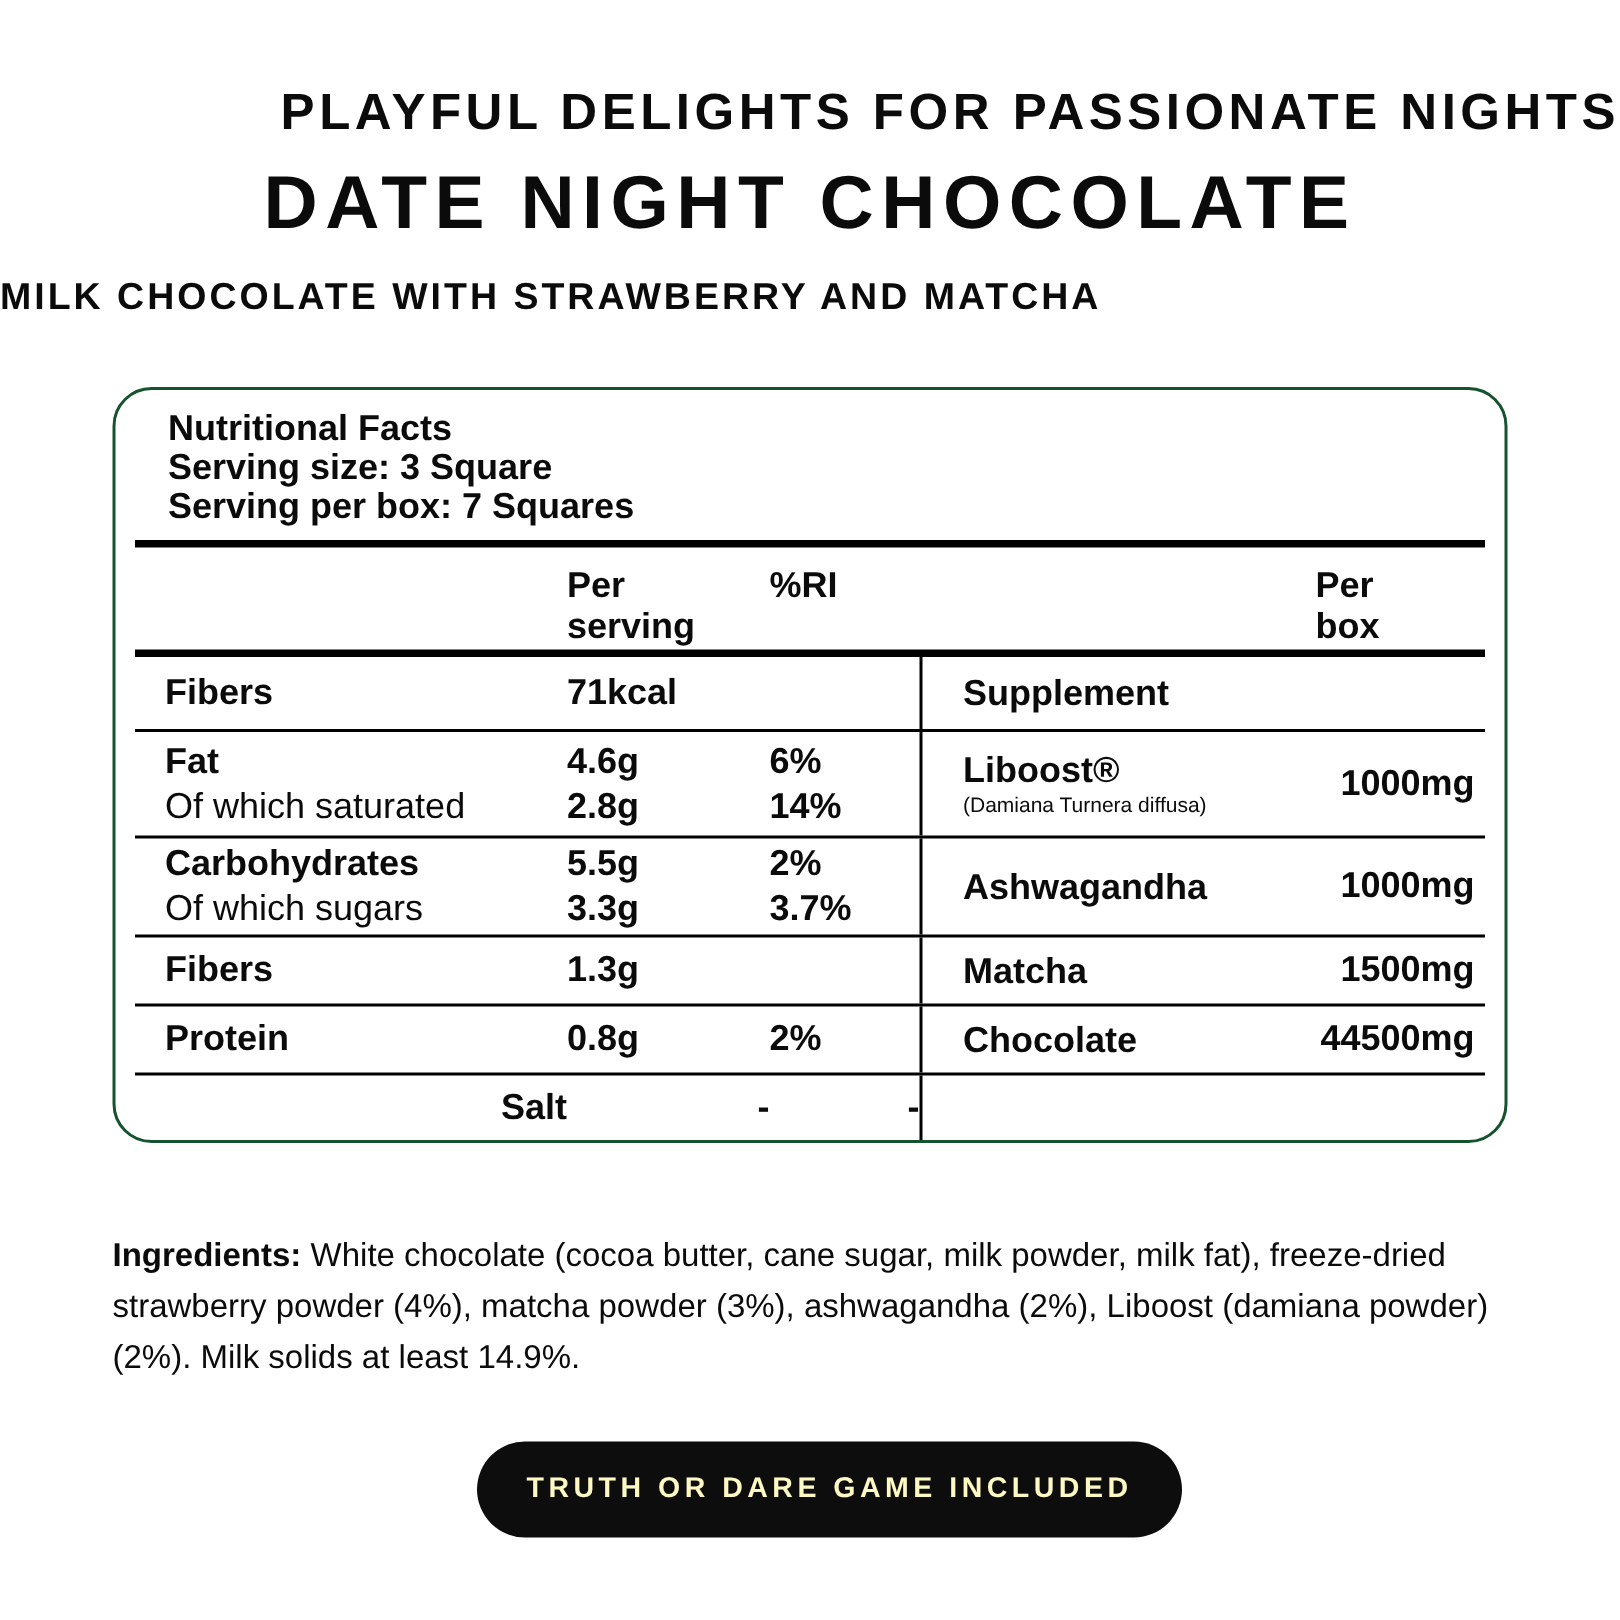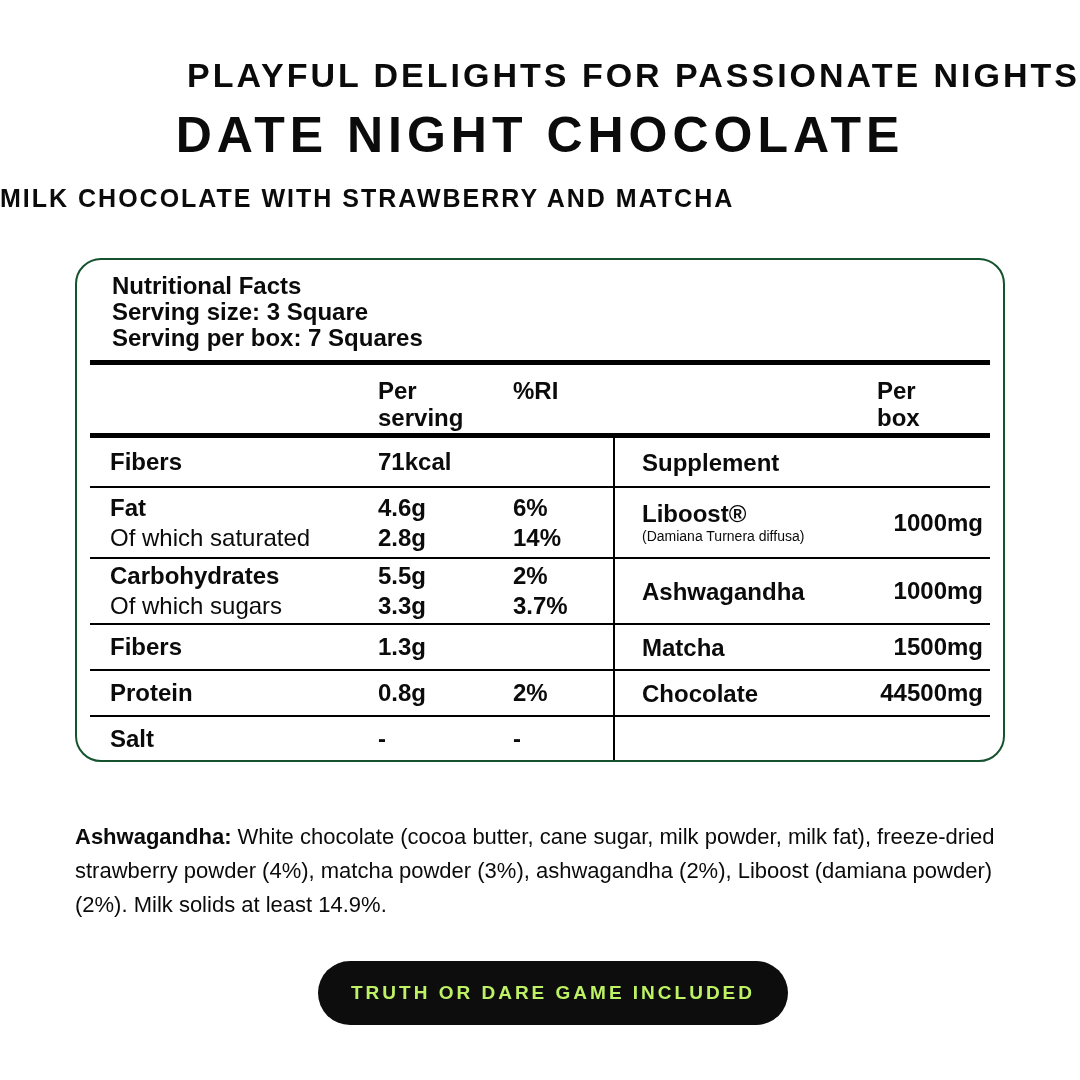--- a/index.html
+++ b/index.html
@@ -39,21 +39,21 @@
     font-weight:700; font-size:24px; line-height:27px;
   }
   .pre { white-space:pre-line; }
 
   .nrow {
     display:grid; grid-template-columns:288px 135px 100px 1fr;
     align-items:center;
   }
   .nrow + .nrow { border-top:2px solid #000; }
   .r1 { flex:0 0 48px; } .r2 { flex:0 0 71px; } .r3 { flex:0 0 66px; }
-  .r4 { flex:0 0 46px; } .r5 { flex:0 0 46px; } .r6 { flex:1 0 45px; }
+  .r4 { flex:0 0 46px; } .r5 { flex:0 0 46px; } .r6 { flex:1 0 45px;text-align:right; }
 
   .c-label { padding-left:20px; font-size:24px; line-height:30px; }
   .c-label .main { font-weight:700; display:block; }
   .c-label .sub { font-weight:400; display:block; }
   .c-label .sub:empty, .supp-sub:empty { display:none; }
   .c-val, .c-ri { font-weight:700; font-size:24px; line-height:30px; }
 
   .c-supp {
     border-left:2px solid #000; align-self:stretch;
     display:flex; align-items:center; justify-content:space-between;
@@ -70,21 +70,21 @@
   }
   .ingredients b { font-weight:700; }
 
   
   .badge {
     position:absolute; left:318px; top:961px; width:470px; height:64px;
     background:#0d0d0d; border-radius:33px;
     display:flex; align-items:center; justify-content:center;
   }
   .badge span {
-    color:#bef264; font-size:19px; font-weight:700; letter-spacing:3px;
+    color:#fef9c3; font-size:19px; font-weight:700; letter-spacing:3px;
     white-space:nowrap;
   }
 </style>
 </head>
 <body>
 
 <div class="page">
 
   <div class="tagline">PLAYFUL DELIGHTS FOR PASSIONATE NIGHTS</div>
   <div class="title">DATE NIGHT CHOCOLATE</div>
@@ -207,19 +207,19 @@
             <span class="supp-name"></span>
             
           </div>
           <div class="supp-amount"></div>
         </div>
       </div>
 
     </div>
   </div>
 
-  <p class="ingredients"><b>Ashwagandha:</b> <span>White chocolate (cocoa butter, cane sugar, milk powder, milk fat), freeze-dried strawberry powder (4%), matcha powder (3%), ashwagandha (2%), Liboost (damiana powder) (2%). Milk solids at least 14.9%.</span></p>
+  <p class="ingredients"><b>Ingredients:</b> <span>White chocolate (cocoa butter, cane sugar, milk powder, milk fat), freeze-dried strawberry powder (4%), matcha powder (3%), ashwagandha (2%), Liboost (damiana powder) (2%). Milk solids at least 14.9%.</span></p>
 
   <div class="badge">
     <span>TRUTH OR DARE GAME INCLUDED</span>
   </div>
 
 </div>
 
 </body></html>

